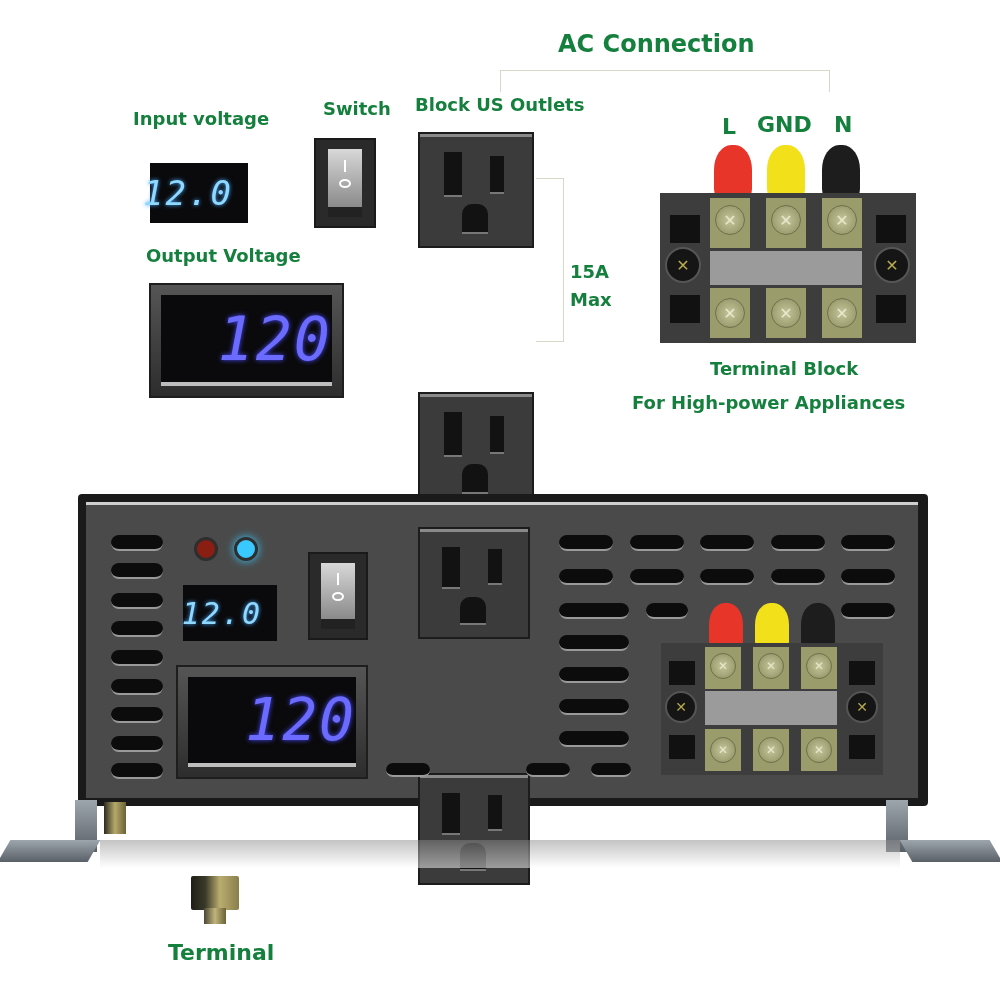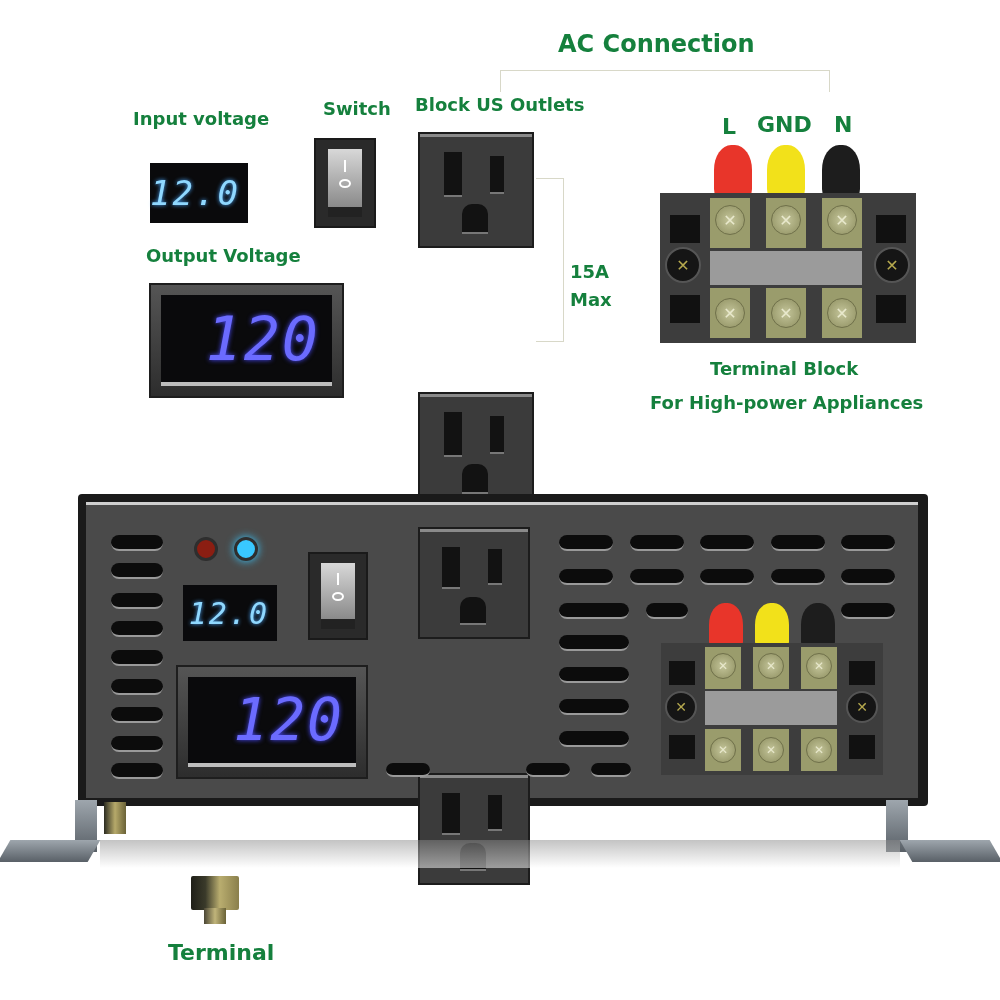--- a/index.html
+++ b/index.html
@@ -2,27 +2,27 @@
 <html><head>
 <meta charset="utf-8">
 <style>
   * { box-sizing: border-box; margin: 0; padding: 0; }
   html, body { width: 1000px; height: 1000px; background: #ffffff; overflow: hidden; }
   body { position: relative; font-family: "DejaVu Sans", sans-serif; color: #3a3a3a; }
   .abs { position: absolute; }
   .lbl { font-weight: bold; color: #15803d; white-space: nowrap; }
 
   
-  .led-box { background: #0a0a0c; display: flex; align-items: center; justify-content: flex-end; padding-right: 8px; }
+  .led-box { background: #0a0a0c; display: flex; align-items: center; justify-content: flex-end; padding-right: 15px; }
   .led-text { font-family: "DejaVu Sans Mono", monospace; font-style: italic; letter-spacing: 2px; }
   .led-cyan { color: #8fd8ff; text-shadow: 0 0 4px #4aa8ff; }
   .led-blue { color: #6b6bff; text-shadow: 0 0 5px #4a4aff; }
 
   .bezel { background: linear-gradient(#555 0%, #2d2d2d 100%); border: 2px solid #1e1e1e; padding: 10px; }
-  .bezel-inner { background: #0a0a0c; width: 100%; height: 100%; display: flex; align-items: center; justify-content: flex-end; padding-right: 12px; border-bottom: 4px solid #bdbdbd; }
+  .bezel-inner { background: #0a0a0c; width: 100%; height: 100%; display: flex; align-items: center; justify-content: flex-end; border-bottom: 4px solid #bdbdbd; }
 
   
   .switch { background: #2a2a2a; border: 2px solid #1a1a1a; display: flex; align-items: center; justify-content: center; }
   .rocker { background: linear-gradient(#d8d8d8, #8a8a8a); width: 60%; height: 78%; position: relative; border-bottom: 10px solid #222; }
   .rocker .on { position: absolute; left: 50%; top: 18%; width: 2px; height: 22%; background: #fff; transform: translateX(-50%); }
   .rocker .off { position: absolute; left: 50%; top: 52%; width: 12px; height: 9px; border: 2px solid #fff; border-radius: 50%; transform: translateX(-50%); }
 
   
   .outlet { background: #3b3b3b; border: 2px solid #1c1c1c; box-shadow: inset 0 3px 0 #8a8a8a; position: relative; }
   .outlet .slot { position: absolute; background: #121212; border-bottom: 2px solid #777; }
@@ -114,21 +114,21 @@
   <span class="tb-cell" style="left:106px; top:95px; width:40px; height:50px;"></span>
   <span class="tb-cell" style="left:162px; top:95px; width:40px; height:50px;"></span>
   <span class="tb-screw" style="left:55px; top:12px; width:30px; height:30px;">✕</span>
   <span class="tb-screw" style="left:111px; top:12px; width:30px; height:30px;">✕</span>
   <span class="tb-screw" style="left:167px; top:12px; width:30px; height:30px;">✕</span>
   <span class="tb-screw" style="left:55px; top:105px; width:30px; height:30px;">✕</span>
   <span class="tb-screw" style="left:111px; top:105px; width:30px; height:30px;">✕</span>
   <span class="tb-screw" style="left:167px; top:105px; width:30px; height:30px;">✕</span>
 </div>
 <div class="abs lbl" style="left:710px; top:358px; font-size:18px;">Terminal Block</div>
-<div class="abs lbl" style="left:650px; top:392px; font-size:18px;">For High-power Appliances</div>
+<div class="abs lbl" style="left:632px; top:392px; font-size:18px;">For High-power Appliances</div>
 
 <div class="inverter">
   <div class="panel">
 
     <span class="vent" style="left:25px; top:30px; width:52px; height:16px;"></span>
     <span class="vent" style="left:25px; top:58px; width:52px; height:16px;"></span>
     <span class="vent" style="left:25px; top:88px; width:52px; height:16px;"></span>
     <span class="vent" style="left:25px; top:116px; width:52px; height:16px;"></span>
     <span class="vent" style="left:25px; top:145px; width:52px; height:16px;"></span>
     <span class="vent" style="left:25px; top:174px; width:52px; height:16px;"></span>

